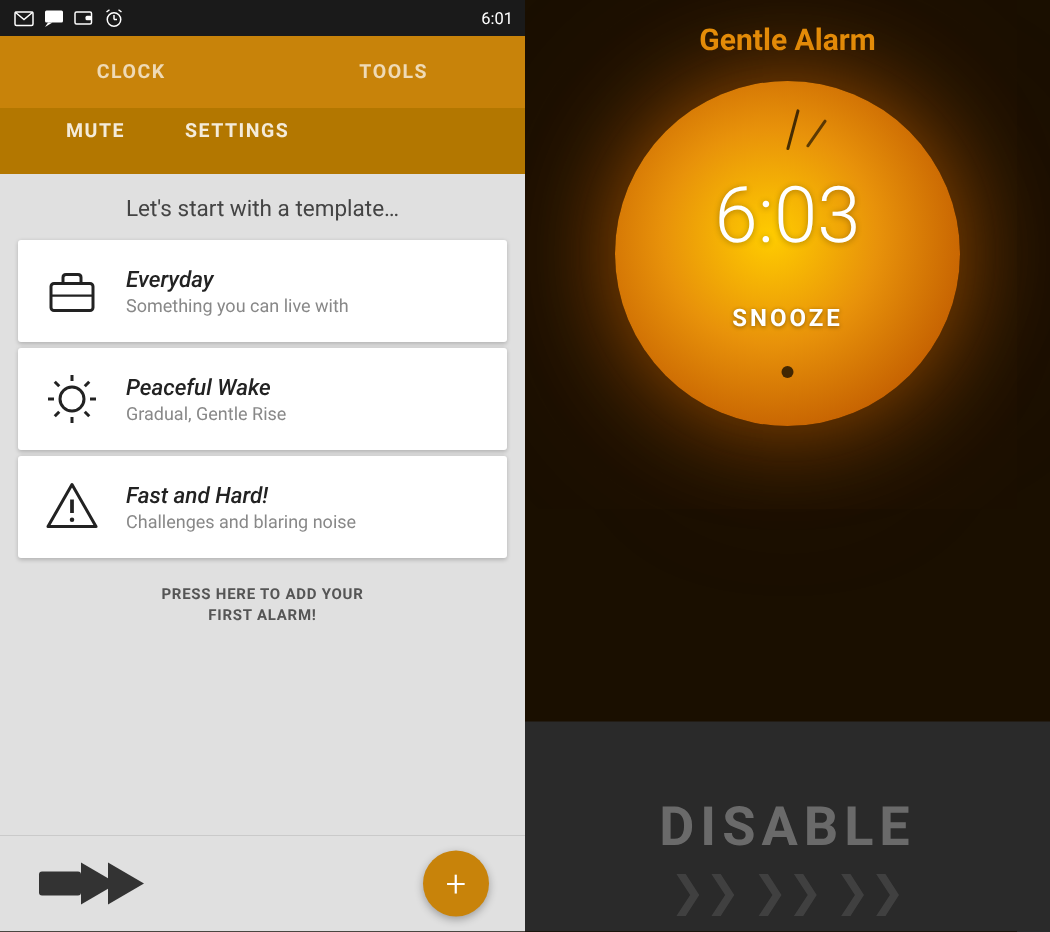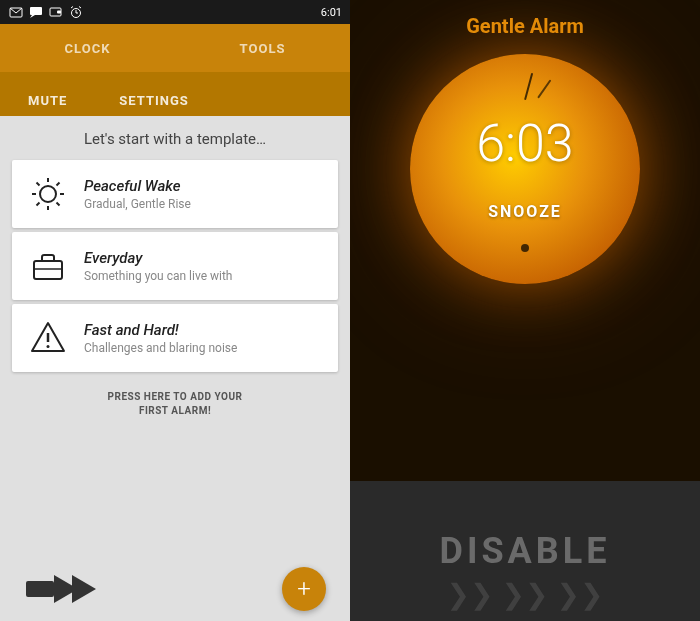--- a/index.html
+++ b/index.html
@@ -85,23 +85,23 @@
       background: white;
       border-radius: 2px;
     }
 
     
     .action-bar {
       background: #b37700;
       display: flex;
       flex-direction: row;
       height: 44px;
-      align-items: flex-end;
-      padding: 0 16px;
-      gap: 28px;
+      align-items: flex-start;
+      padding: 0 32px;
+      gap: 16px;
     }
     .action-btn {
       color: rgba(255,255,255,0.85);
       font-size: 13px;
       font-weight: bold;
       letter-spacing: 1px;
       cursor: pointer;
       padding: 8px 12px;
     }
 
@@ -378,20 +378,34 @@
     </div>
   </div>
 
   <div class="action-bar">
     <div class="action-btn">MUTE</div>
     <div class="action-btn">SETTINGS</div>
   </div>
 
   <div class="template-section">
     <div class="template-title">Let's start with a template…</div>
+
+    <div class="template-card">
+      <div class="template-icon briefcase-icon">
+        <svg width="38" height="38" viewBox="0 0 38 38">
+          <rect x="5" y="14" width="28" height="18" rx="2" fill="none" stroke="#222" stroke-width="2"></rect>
+          <path d="M13 14 V10 Q13 8 15 8 H23 Q25 8 25 10 V14" fill="none" stroke="#222" stroke-width="2"></path>
+          <line x1="5" y1="22" x2="33" y2="22" stroke="#222" stroke-width="1.5"></line>
+        </svg>
+      </div>
+      <div class="template-text">
+        <span class="template-name">Everyday</span>
+        <span class="template-desc">Something you can live with</span>
+      </div>
+    </div>
 
     <div class="template-card">
       <div class="template-icon sun-icon">
         <svg width="38" height="38" viewBox="0 0 38 38">
           <circle cx="19" cy="19" r="8" fill="none" stroke="#222" stroke-width="2"></circle>
           <line x1="19" y1="3" x2="19" y2="7" stroke="#222" stroke-width="2"></line>
           <line x1="19" y1="31" x2="19" y2="35" stroke="#222" stroke-width="2"></line>
           <line x1="3" y1="19" x2="7" y2="19" stroke="#222" stroke-width="2"></line>
           <line x1="31" y1="19" x2="35" y2="19" stroke="#222" stroke-width="2"></line>
           <line x1="7.5" y1="7.5" x2="10.5" y2="10.5" stroke="#222" stroke-width="2"></line>
@@ -400,34 +414,20 @@
           <line x1="10.5" y1="27.5" x2="7.5" y2="30.5" stroke="#222" stroke-width="2"></line>
         </svg>
       </div>
       <div class="template-text">
         <span class="template-name">Peaceful Wake</span>
         <span class="template-desc">Gradual, Gentle Rise</span>
       </div>
     </div>
 
     <div class="template-card">
-      <div class="template-icon briefcase-icon">
-        <svg width="38" height="38" viewBox="0 0 38 38">
-          <rect x="5" y="14" width="28" height="18" rx="2" fill="none" stroke="#222" stroke-width="2"></rect>
-          <path d="M13 14 V10 Q13 8 15 8 H23 Q25 8 25 10 V14" fill="none" stroke="#222" stroke-width="2"></path>
-          <line x1="5" y1="22" x2="33" y2="22" stroke="#222" stroke-width="1.5"></line>
-        </svg>
-      </div>
-      <div class="template-text">
-        <span class="template-name">Everyday</span>
-        <span class="template-desc">Something you can live with</span>
-      </div>
-    </div>
-
-    <div class="template-card">
       <div class="template-icon warning-icon">
         <svg width="38" height="38" viewBox="0 0 38 38">
           <polygon points="19,4 35,32 3,32" fill="none" stroke="#222" stroke-width="2" stroke-linejoin="round"></polygon>
           <line x1="19" y1="14" x2="19" y2="23" stroke="#222" stroke-width="2.5"></line>
           <circle cx="19" cy="27.5" r="1.5" fill="#222"></circle>
         </svg>
       </div>
       <div class="template-text">
         <span class="template-name">Fast and Hard!</span>
         <span class="template-desc">Challenges and blaring noise</span>

